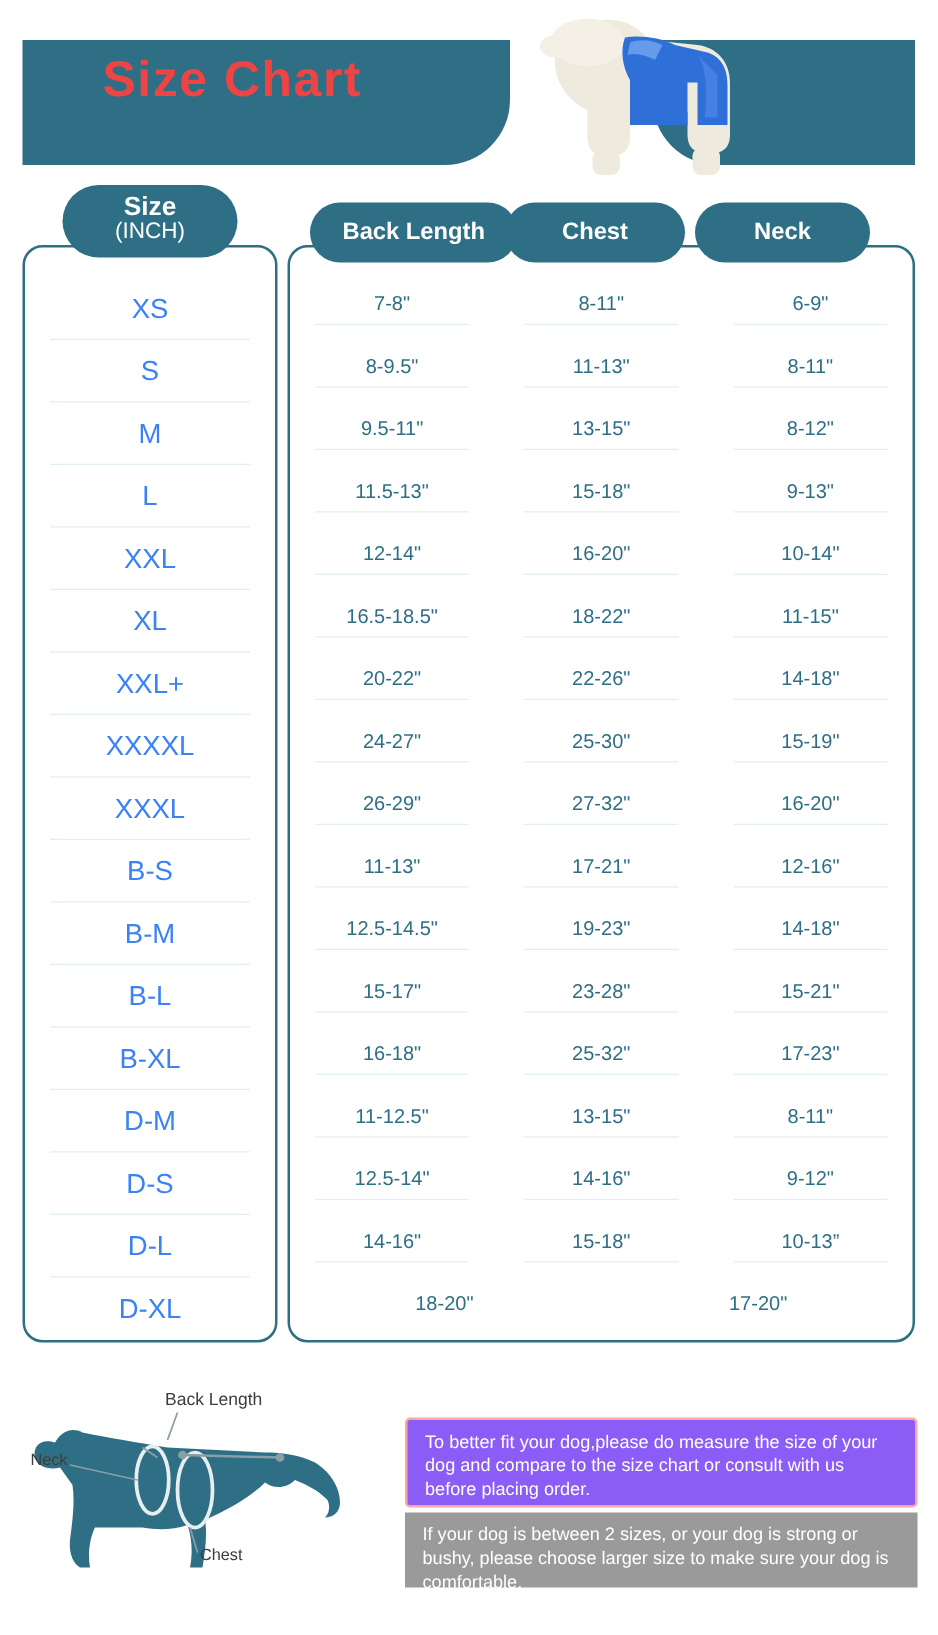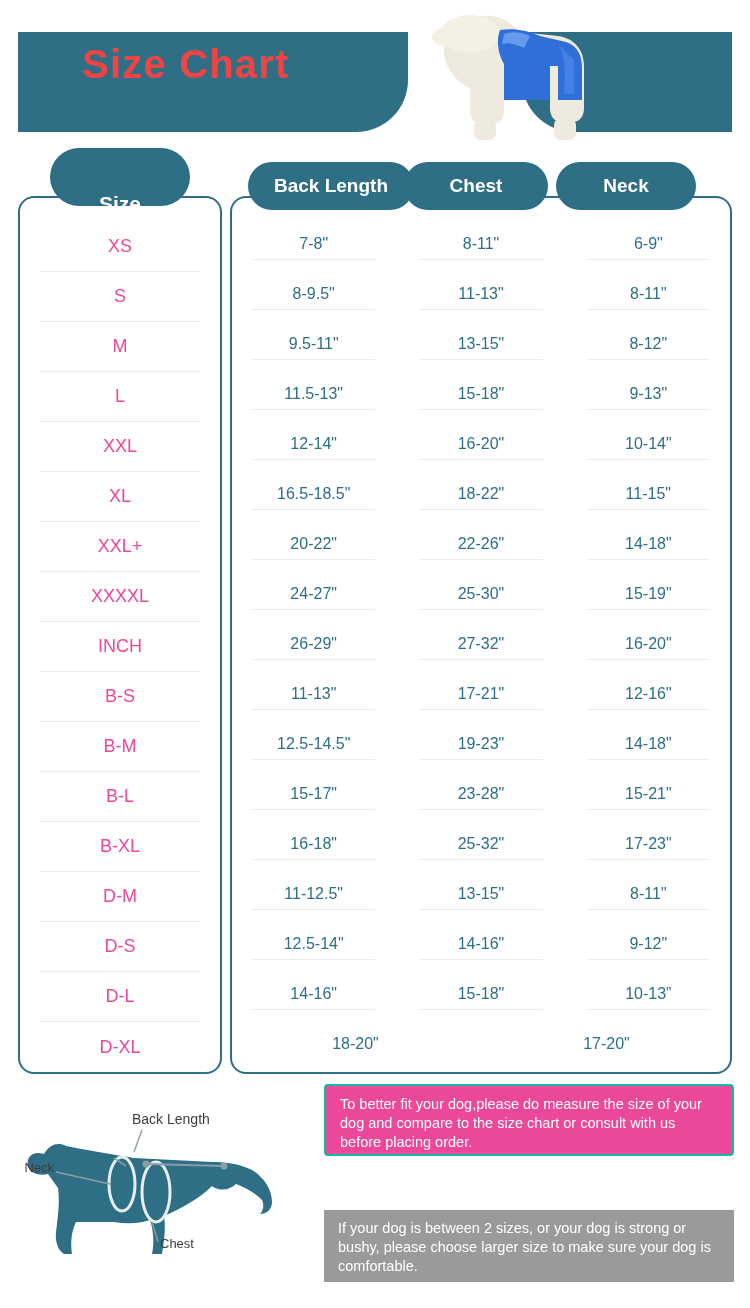--- a/index.html
+++ b/index.html
@@ -66,35 +66,35 @@
   .size-head {
     position: absolute;
     left: 50px; top: 148px;
     width: 140px; height: 58px;
     background: #2e6f86;
     border-radius: 29px;
     color: #ffffff;
     text-align: center;
     padding-top: 7px;
   }
-  .size-head .h1 { font-size: 21px; font-weight: bold; line-height: 22px; margin-top: 38px; }
+  .size-head .h1 { font-size: 21px; font-weight: bold; line-height: 22px; }
   .size-head .h2 { font-size: 18px; line-height: 15px; }
 
   .size-list {
     position: absolute;
     left: 18px; top: 222px;
     width: 204px;
   }
   .size-cell {
     height: 50px;
     display: flex;
     align-items: center;
     justify-content: center;
-    color: #ec4899;
-    font-size: 18px;
+    color: #3b82f6;
+    font-size: 22px;
     border-bottom: 1px solid #e3eef2;
     margin: 0 22px;
   }
   .size-cell.last { border-bottom: none; }
 
   
   .meas-box {
     position: absolute;
     left: 230px; top: 196px;
     width: 502px; height: 878px;
@@ -157,30 +157,30 @@
   .note {
     position: absolute;
     left: 324px;
     width: 410px;
     color: #ffffff;
     font-size: 14.5px;
     line-height: 19px;
     padding: 9px 12px 10px 14px;
   }
   .note1 {
-    top: 1084px;
-    background: #ec4899;
-    border: 2px solid #14b8a6;
+    top: 1134px;
+    background: #8b5cf6;
+    border: 2px solid #fca5a5;
     border-radius: 4px;
     height: 72px;
   }
   .note2 {
     top: 1210px;
     background: #9a9a9a;
-    height: 72px;
+    height: 60px;
   }
 </style>
 </head>
 <body>
 
 <div class="page">
 
   <div class="header-band">
     <div class="band-left"></div>
     <div class="band-right"></div>
@@ -211,21 +211,21 @@
   </div>
   <div class="size-list">
     <div class="size-cell">XS</div>
     <div class="size-cell">S</div>
     <div class="size-cell">M</div>
     <div class="size-cell">L</div>
     <div class="size-cell">XXL</div>
     <div class="size-cell">XL</div>
     <div class="size-cell">XXL+</div>
     <div class="size-cell">XXXXL</div>
-    <div class="size-cell">INCH</div>
+    <div class="size-cell">XXXL</div>
     <div class="size-cell">B-S</div>
     <div class="size-cell">B-M</div>
     <div class="size-cell">B-L</div>
     <div class="size-cell">B-XL</div>
     <div class="size-cell">D-M</div>
     <div class="size-cell">D-S</div>
     <div class="size-cell">D-L</div>
     <div class="size-cell last">D-XL</div>
   </div>
 

